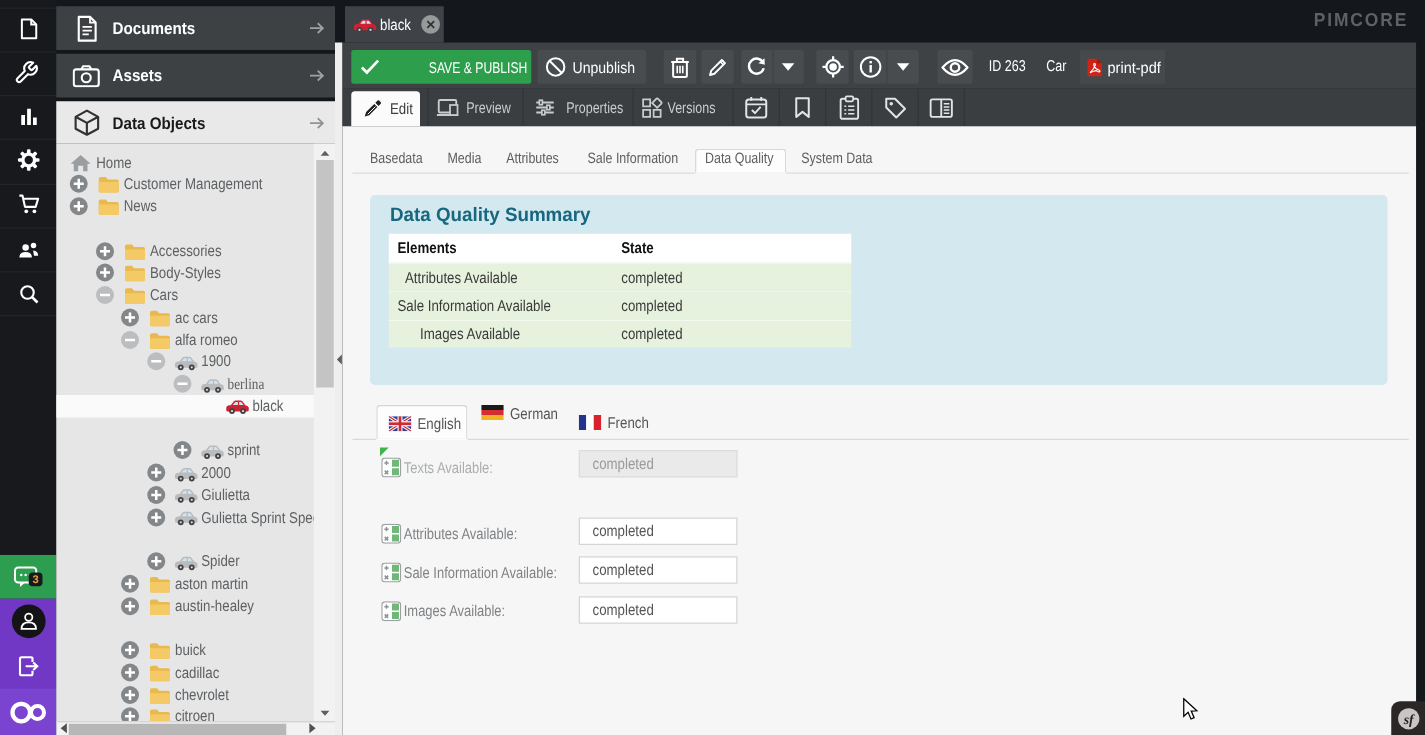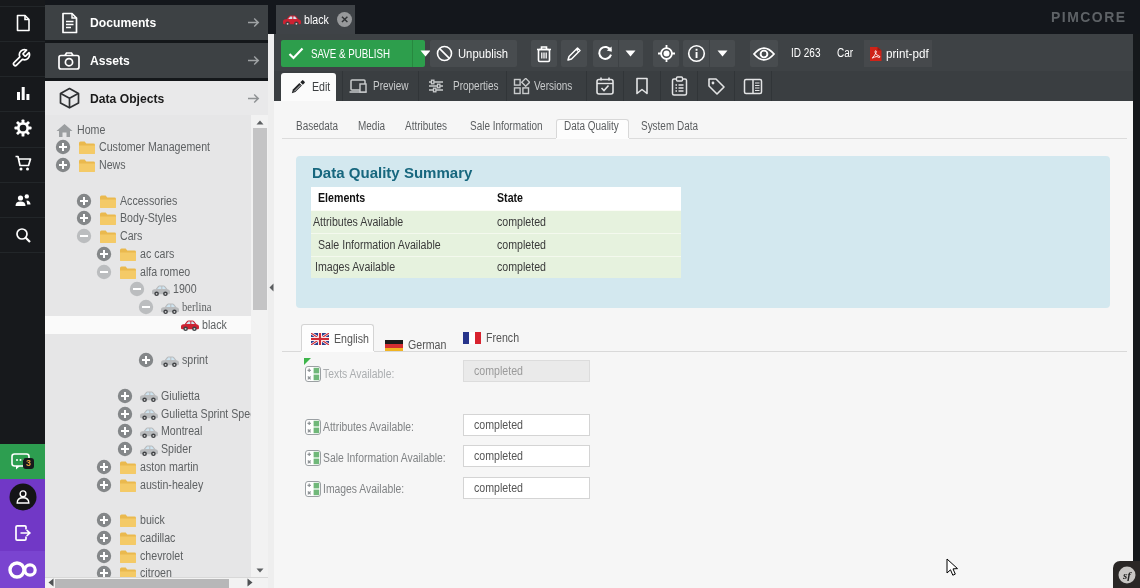--- a/index.html
+++ b/index.html
@@ -276,21 +276,21 @@
         </svg>
       </span>
       <span class="ab ic" style="left:74.0px;top:2px;width:18px;height:15px;">
         <svg width="18" height="15" viewBox="0 0 18 15" style="">
           <path d="M1 3 Q1 1.5 2.5 1.5 H6.6 L8.3 3.6 H15.5 Q17 3.6 17 5 V12.5 Q17 14 15.5 14 H2.5 Q1 14 1 12.5 Z" fill="#eab94e"></path>
           <path d="M1 5.6 H17 V12.5 Q17 14 15.5 14 H2.5 Q1 14 1 12.5 Z" fill="#f4ca67"></path>
         </svg>
       </span>
       <span class="ab t" style="left:95.0px;top:0;line-height:18px;font-size:12.5px;color:#5e6163;transform:scaleX(0.85);">alfa romeo</span>
     </div>
-<div class="ab" style="left:12px;top:165.2px;width:223px;height:18px;">
+<div class="ab" style="left:0;top:165.2px;width:223px;height:18px;">
       <span class="ab ic" style="left:72.0px;top:1px;width:16px;height:16px;">
         <svg width="16" height="16" viewBox="0 0 16 16" style="">
           <circle cx="8" cy="8" r="7.2" fill="#bbbdbf"></circle>
           <rect x="4" y="7" width="8" height="2" fill="#fff"></rect>
         </svg>
       </span>
       <span class="ab ic" style="left:94.0px;top:2px;width:20px;height:15px;">
         <svg width="20" height="14" viewBox="0 0 20 14" style="">
           <path d="M3 6.2 L4.6 6.2 L7.1 3 Q7.6 2.4 8.4 2.4 H12.6 Q13.4 2.4 13.9 3 L16.5 6.3 Q19 6.7 19 8.4 V10 Q19 11.2 17.8 11.2 H2.2 Q1 11.2 1 10 V8.2 Q1 6.6 3 6.2 Z" fill="#b9bbbd"></path>
           <path d="M8.2 3.5 H10.3 V6 H6.2 Z" fill="#cfe4f0"></path>
@@ -351,82 +351,82 @@
           <path d="M8.2 3.5 H10.3 V6 H6.2 Z" fill="#cfe4f0"></path>
           <path d="M11.3 3.5 H12.9 L14.9 6 H11.3 Z" fill="#cfe4f0"></path>
           <circle cx="5.6" cy="10.8" r="2.3" fill="#3f4144"></circle>
           <circle cx="5.6" cy="10.8" r="0.9" fill="#d8d8d8"></circle>
           <circle cx="14.4" cy="10.8" r="2.3" fill="#3f4144"></circle>
           <circle cx="14.4" cy="10.8" r="0.9" fill="#d8d8d8"></circle>
         </svg>
       </span>
       <span class="ab t" style="left:136.5px;top:0;line-height:18px;font-size:12.5px;color:#5e6163;transform:scaleX(0.85);">sprint</span>
     </div>
-<div class="ab" style="left:0;top:271.8px;width:223px;height:18px;">
+<div class="ab" style="left:0;top:254.0px;width:223px;height:18px;">
       <span class="ab ic" style="left:72.0px;top:1px;width:16px;height:16px;">
         <svg width="16" height="16" viewBox="0 0 16 16" style="">
           <circle cx="8" cy="8" r="7.2" fill="#848789"></circle>
           <rect x="4" y="7" width="8" height="2" fill="#fff"></rect>
           <rect x="7" y="4" width="2" height="8" fill="#fff"></rect>
         </svg>
       </span>
       <span class="ab ic" style="left:94.0px;top:2px;width:20px;height:15px;">
         <svg width="20" height="14" viewBox="0 0 20 14" style="">
           <path d="M3 6.2 L4.6 6.2 L7.1 3 Q7.6 2.4 8.4 2.4 H12.6 Q13.4 2.4 13.9 3 L16.5 6.3 Q19 6.7 19 8.4 V10 Q19 11.2 17.8 11.2 H2.2 Q1 11.2 1 10 V8.2 Q1 6.6 3 6.2 Z" fill="#b9bbbd"></path>
           <path d="M8.2 3.5 H10.3 V6 H6.2 Z" fill="#cfe4f0"></path>
           <path d="M11.3 3.5 H12.9 L14.9 6 H11.3 Z" fill="#cfe4f0"></path>
           <circle cx="5.6" cy="10.8" r="2.3" fill="#3f4144"></circle>
           <circle cx="5.6" cy="10.8" r="0.9" fill="#d8d8d8"></circle>
           <circle cx="14.4" cy="10.8" r="2.3" fill="#3f4144"></circle>
           <circle cx="14.4" cy="10.8" r="0.9" fill="#d8d8d8"></circle>
         </svg>
       </span>
-      <span class="ab t" style="left:116.0px;top:0;line-height:18px;font-size:12.5px;color:#5e6163;transform:scaleX(0.85);">Giulietta</span>
-    </div>
-<div class="ab" style="left:0;top:289.5px;width:223px;height:18px;">
+      <span class="ab t" style="left:116.0px;top:0;line-height:18px;font-size:12.5px;color:#5e6163;transform:scaleX(0.85);">2000</span>
+    </div>
+<div class="ab" style="left:0;top:271.8px;width:223px;height:18px;">
       <span class="ab ic" style="left:72.0px;top:1px;width:16px;height:16px;">
         <svg width="16" height="16" viewBox="0 0 16 16" style="">
           <circle cx="8" cy="8" r="7.2" fill="#848789"></circle>
           <rect x="4" y="7" width="8" height="2" fill="#fff"></rect>
           <rect x="7" y="4" width="2" height="8" fill="#fff"></rect>
         </svg>
       </span>
       <span class="ab ic" style="left:94.0px;top:2px;width:20px;height:15px;">
         <svg width="20" height="14" viewBox="0 0 20 14" style="">
           <path d="M3 6.2 L4.6 6.2 L7.1 3 Q7.6 2.4 8.4 2.4 H12.6 Q13.4 2.4 13.9 3 L16.5 6.3 Q19 6.7 19 8.4 V10 Q19 11.2 17.8 11.2 H2.2 Q1 11.2 1 10 V8.2 Q1 6.6 3 6.2 Z" fill="#b9bbbd"></path>
           <path d="M8.2 3.5 H10.3 V6 H6.2 Z" fill="#cfe4f0"></path>
           <path d="M11.3 3.5 H12.9 L14.9 6 H11.3 Z" fill="#cfe4f0"></path>
           <circle cx="5.6" cy="10.8" r="2.3" fill="#3f4144"></circle>
           <circle cx="5.6" cy="10.8" r="0.9" fill="#d8d8d8"></circle>
           <circle cx="14.4" cy="10.8" r="2.3" fill="#3f4144"></circle>
           <circle cx="14.4" cy="10.8" r="0.9" fill="#d8d8d8"></circle>
         </svg>
       </span>
-      <span class="ab t" style="left:116.0px;top:0;line-height:18px;font-size:12.5px;color:#5e6163;transform:scaleX(0.85);">Gulietta Sprint Special</span>
-    </div>
-<div class="ab" style="left:0;top:307.2px;width:223px;height:18px;">
+      <span class="ab t" style="left:116.0px;top:0;line-height:18px;font-size:12.5px;color:#5e6163;transform:scaleX(0.85);">Giulietta</span>
+    </div>
+<div class="ab" style="left:0;top:289.5px;width:223px;height:18px;">
       <span class="ab ic" style="left:72.0px;top:1px;width:16px;height:16px;">
         <svg width="16" height="16" viewBox="0 0 16 16" style="">
           <circle cx="8" cy="8" r="7.2" fill="#848789"></circle>
           <rect x="4" y="7" width="8" height="2" fill="#fff"></rect>
           <rect x="7" y="4" width="2" height="8" fill="#fff"></rect>
         </svg>
       </span>
       <span class="ab ic" style="left:94.0px;top:2px;width:20px;height:15px;">
         <svg width="20" height="14" viewBox="0 0 20 14" style="">
           <path d="M3 6.2 L4.6 6.2 L7.1 3 Q7.6 2.4 8.4 2.4 H12.6 Q13.4 2.4 13.9 3 L16.5 6.3 Q19 6.7 19 8.4 V10 Q19 11.2 17.8 11.2 H2.2 Q1 11.2 1 10 V8.2 Q1 6.6 3 6.2 Z" fill="#b9bbbd"></path>
           <path d="M8.2 3.5 H10.3 V6 H6.2 Z" fill="#cfe4f0"></path>
           <path d="M11.3 3.5 H12.9 L14.9 6 H11.3 Z" fill="#cfe4f0"></path>
           <circle cx="5.6" cy="10.8" r="2.3" fill="#3f4144"></circle>
           <circle cx="5.6" cy="10.8" r="0.9" fill="#d8d8d8"></circle>
           <circle cx="14.4" cy="10.8" r="2.3" fill="#3f4144"></circle>
           <circle cx="14.4" cy="10.8" r="0.9" fill="#d8d8d8"></circle>
         </svg>
       </span>
-      <span class="ab t" style="left:116.0px;top:0;line-height:18px;font-size:12.5px;color:#5e6163;transform:scaleX(0.85);">Montreal</span>
+      <span class="ab t" style="left:116.0px;top:0;line-height:18px;font-size:12.5px;color:#5e6163;transform:scaleX(0.85);">Gulietta Sprint Special</span>
     </div>
 <div class="ab" style="left:0;top:342.8px;width:223px;height:18px;">
       <span class="ab ic" style="left:51.0px;top:1px;width:16px;height:16px;">
         <svg width="16" height="16" viewBox="0 0 16 16" style="">
           <circle cx="8" cy="8" r="7.2" fill="#848789"></circle>
           <rect x="4" y="7" width="8" height="2" fill="#fff"></rect>
           <rect x="7" y="4" width="2" height="8" fill="#fff"></rect>
         </svg>
       </span>
       <span class="ab ic" style="left:74.0px;top:2px;width:18px;height:15px;">
@@ -563,21 +563,21 @@
       <path d="M0.5 0.5 V8.5 L5.5 4.5 Z" fill="#4f5254"></path>
     </svg>
   </div>
 <div class="ab" style="left:268px;top:34px;width:6px;height:554px;background:#eeeeee;"></div>
 <div class="ab ic" style="left:268px;top:281px;width:6px;height:12px;">
     <svg width="5" height="9" viewBox="0 0 5 9" style="">
       <path d="M4.5 0.5 V8.5 L0.5 4.5 Z" fill="#5a5d5f"></path>
     </svg>
   </div>
 <div class="ab" style="left:274px;top:34px;width:859px;height:37px;background:#3e4245;"></div>
-<div class="ab" style="left:281px;top:40px;width:144px;height:27px;background:#2d9e4c;border-radius:2px;display:flex;align-items:center;">
+<div class="ab" style="left:281px;top:40px;width:144px;height:27px;background:#2d9e4c;border-radius:2px;display:flex;align-items:center;gap:32px;">
     <svg width="16" height="13" viewBox="0 0 16 13" style="margin-left:7px;flex:none;">
       <path d="M1.5 7 L5.5 11 L14.5 1.5" fill="none" stroke="#fff" stroke-width="2.2"></path>
     </svg>
     <span class="t" style="margin-left:7px;font-size:12.5px;color:#fff;transform:scaleX(0.78);">SAVE &amp; PUBLISH</span>
     <span style="margin-left:auto;height:27px;width:25px;border-left:1px solid #27883f;display:flex;align-items:center;justify-content:center;flex:none;">
       <svg width="11" height="7" viewBox="0 0 11 7" style="">
         <path d="M0.5 0.5 H10.5 L5.5 6.5 Z" fill="#fff"></path>
       </svg>
     </span>
   </div>
@@ -743,49 +743,49 @@
 <div class="ab" style="left:556px;top:138px;width:73px;height:1px;background:#fdfdfd;"></div>
 <div class="ab" style="left:296px;top:156px;width:814px;height:152px;background:#d3e8ef;border-radius:4px;"></div>
 <div class="ab t" style="left:312px;top:164px;font-size:15.5px;font-weight:bold;color:#17677e;transform:scaleX(0.97);">Data Quality Summary</div>
 <div class="ab" style="left:311px;top:187px;width:370px;height:113px;font-size:12.5px;color:#3a3a3a;">
     <div style="height:23px;background:#fff;display:flex;">
       <span style="width:186px;padding-left:7px;"><span class="t" style="line-height:23px;transform:scaleX(0.85);font-weight:bold;color:#111;">Elements</span></span>
       <span><span class="t" style="line-height:23px;transform:scaleX(0.85);font-weight:bold;color:#111;">State</span></span>
     </div>
     <div style="height:1px;background:#fbfcf6;"></div>
     <div style="height:22px;background:#e6f2de;display:flex;">
-      <span style="width:186px;padding-left:2px;"><span class="t" style="line-height:22px;transform:scaleX(0.85);">Attributes Available</span></span>
+      <span style="width:186px;padding-left:13px;"><span class="t" style="line-height:22px;transform:scaleX(0.85);">Attributes Available</span></span>
       <span><span class="t" style="line-height:22px;transform:scaleX(0.85);">completed</span></span>
     </div>
     <div style="height:1px;background:#f4f9ee;"></div>
     <div style="height:22px;background:#e6f2de;display:flex;">
       <span style="width:186px;padding-left:7px;"><span class="t" style="line-height:22px;transform:scaleX(0.85);">Sale Information Available</span></span>
       <span><span class="t" style="line-height:22px;transform:scaleX(0.85);">completed</span></span>
     </div>
     <div style="height:1px;background:#f4f9ee;"></div>
     <div style="height:21px;background:#e6f2de;display:flex;">
-      <span style="width:186px;padding-left:4px;"><span class="t" style="line-height:21px;transform:scaleX(0.85);">Images Available</span></span>
+      <span style="width:186px;padding-left:25px;"><span class="t" style="line-height:21px;transform:scaleX(0.85);">Images Available</span></span>
       <span><span class="t" style="line-height:21px;transform:scaleX(0.85);">completed</span></span>
     </div>
   </div>
 <div class="ab" style="left:301px;top:324px;width:73px;height:28px;background:#fdfdfd;border:1px solid #d4d4d4;border-bottom:none;border-radius:3px 3px 0 0;display:flex;align-items:center;">
     <span style="margin-left:9px;flex:none;" class="ic">
       <svg width="18" height="12" viewBox="0 0 18 12" style="">
         <rect width="18" height="12" fill="#2b3f8e"></rect>
         <path d="M0 0 L18 12 M18 0 L0 12" stroke="#fff" stroke-width="2.6"></path>
         <path d="M0 0 L18 12 M18 0 L0 12" stroke="#cf2b36" stroke-width="1.1"></path>
         <rect x="7" width="4" height="12" fill="#fff"></rect>
         <rect y="4" width="18" height="4" fill="#fff"></rect>
         <rect x="7.9" width="2.2" height="12" fill="#cf2b36"></rect>
         <rect y="4.9" width="18" height="2.2" fill="#cf2b36"></rect>
       </svg>
     </span>
     <span class="t" style="margin-left:5px;font-size:12.5px;color:#555;transform:scaleX(0.85);">English</span>
   </div>
-<div class="ab" style="left:385px;top:324px;height:28px;display:flex;align-items:flex-end;">
+<div class="ab" style="left:385px;top:324px;height:28px;display:flex;align-items:flex-start;">
     <span class="ic" style="flex:none;">
       <svg width="18" height="12" viewBox="0 0 18 12" style="">
         <rect width="18" height="4" fill="#1a1a1a"></rect>
         <rect y="4" width="18" height="4" fill="#d42e32"></rect>
         <rect y="8" width="18" height="4" fill="#f0b322"></rect>
       </svg>
     </span>
     <span class="t" style="margin-left:5px;font-size:12.5px;color:#555;transform:scaleX(0.85);">German</span>
   </div>
 <div class="ab" style="left:463px;top:324px;height:28px;display:flex;align-items:center;">

